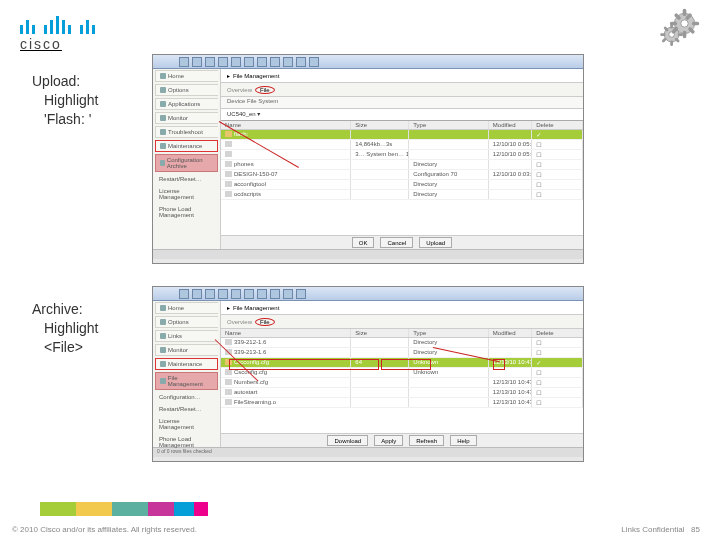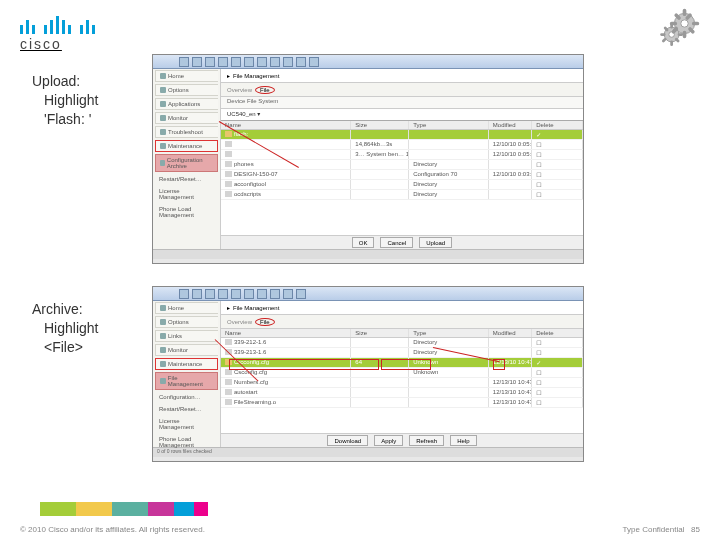--- a/index.html
+++ b/index.html
@@ -37,21 +37,21 @@
   .tr.hi { background:#a4cd39; color:#fff; }
   .tr .fic { display:inline-block; width:7px; height:6px; background:#e8c56a; margin-right:2px; vertical-align:middle; }
   .tr .fic.f { background:#d4d4d4; }
   .redbox { border:1.5px solid #c22; position:absolute; }
   .redline { position:absolute; border-top:1.5px solid #c22; transform-origin:left center; }
   .btns { height:14px; background:#efefef; border-top:1px solid #ccc; display:flex; justify-content:center; gap:6px; align-items:center; }
   .btns button { font-size:6px; padding:0 6px; height:11px; border:1px solid #aaa; background:#f4f4f4; }
   .statusbar { height:10px; background:#ddd; border-top:1px solid #bbb; font-size:5px; color:#666; padding:0 4px; }
   .bar { position:absolute; bottom:24px; left:0; height:14px; display:flex; }
   .bar span { height:100%; display:block; }
-  .footer { position:absolute; bottom:6px; left:20px; right:20px; display:flex; justify-content:space-between; font-size:8px; color:#888; }
+  .footer { position:absolute; bottom:6px; left:12px; right:20px; display:flex; justify-content:space-between; font-size:8px; color:#888; }
 </style>
 </head>
 <body>
 
 <div class="logo">
   <div class="logo-bars">
     <span style="height:9px"></span>
       <span style="height:14px"></span>
       <span style="height:9px"></span>
     <span style="height:5px;background:transparent"></span>
@@ -370,14 +370,14 @@
   <span style="width:36px;background:#a4cd39"></span>
   <span style="width:36px;background:#f2c94c"></span>
   <span style="width:36px;background:#5bb0a0"></span>
   <span style="width:26px;background:#c7359a"></span>
   <span style="width:20px;background:#049fd9"></span>
   <span style="width:14px;background:#ec008c"></span>
 </div>
 
 <div class="footer">
   <span>© 2010 Cisco and/or its affiliates. All rights reserved.</span>
-  <span><span>Type Confidential</span>&nbsp;&nbsp;&nbsp;<span>85</span></span>
+  <span><span>Links Confidential</span>&nbsp;&nbsp;&nbsp;<span>85</span></span>
 </div>
 
 </body></html>

